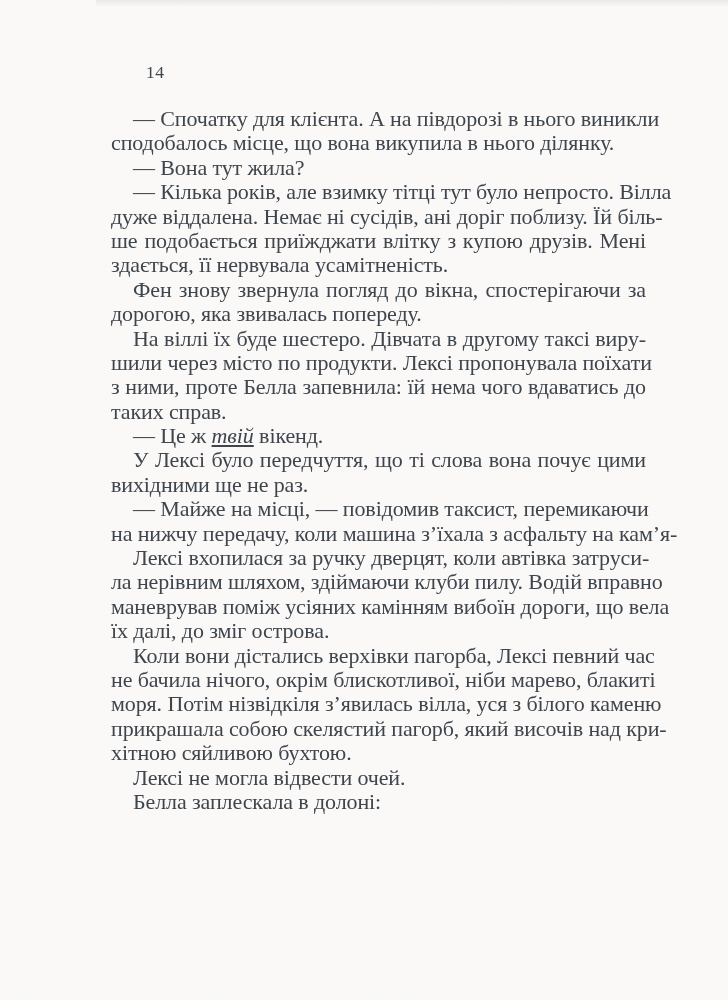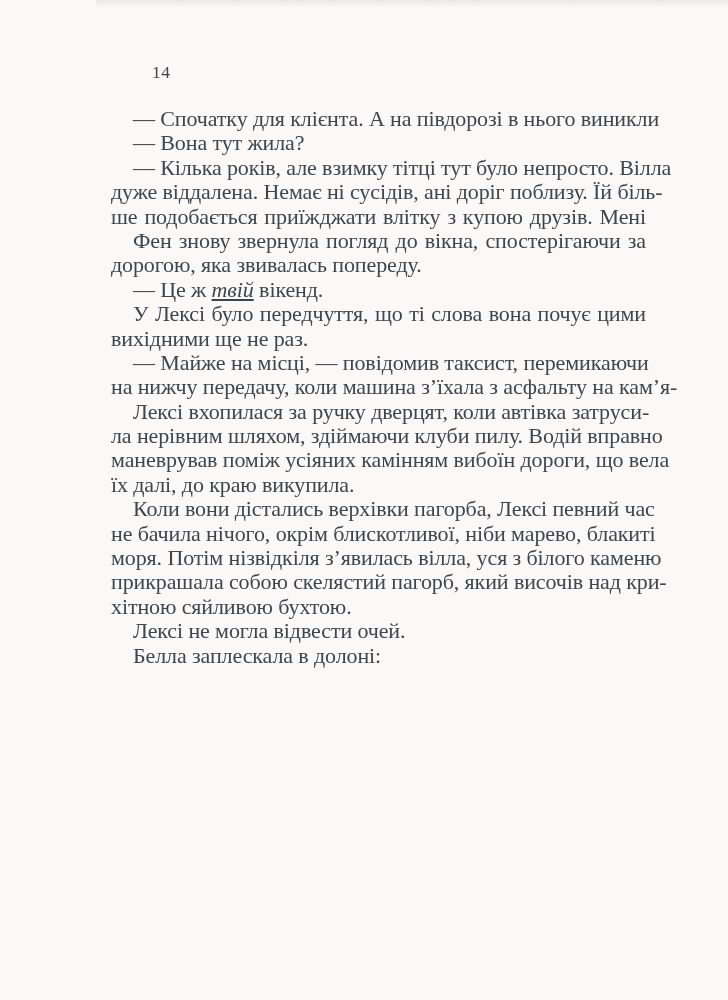--- a/index.html
+++ b/index.html
@@ -26,21 +26,21 @@
     opacity: 0.85;
   }
   .noise {
     position: absolute;
     top: 0;
     left: 0;
     pointer-events: none;
   }
   .page-number {
     position: absolute;
-    left: 152px;
+    left: 146px;
     top: 62px;
     font-size: 17.5px;
     line-height: 20px;
     letter-spacing: 0.5px;
   }
   .text-block {
     position: absolute;
     left: 111px;
     top: 107px;
     width: 535px;
@@ -73,57 +73,65 @@
     </filter>
     <rect width="728" height="1000" filter="url(#grain)"></rect>
   </svg>
 
   <div class="page-number">14</div>
 
   <main class="text-block">
 
     <div class="para">
       <div class="line first">— Спочатку для клієнта. А на півдорозі в нього виникли</div>
+      <div class="line plast">сподобалось місце, що вона викупила в нього ділянку.</div>
     </div>
 
     <div class="para">
       <div class="line first plast">— Вона тут жила?</div>
     </div>
 
     <div class="para">
       <div class="line first">— Кілька років, але взимку тітці тут було непросто. Вілла</div>
       <div class="line">дуже віддалена. Немає ні сусідів, ані доріг поблизу. Їй біль-</div>
       <div class="line">ше подобається приїжджати влітку з купою друзів. Мені</div>
+      <div class="line plast">здається, її нервувала усамітненість.</div>
     </div>
 
     <div class="para">
       <div class="line first">Фен знову звернула погляд до вікна, спостерігаючи за</div>
       <div class="line plast">дорогою, яка звивалась попереду.</div>
     </div>
 
+    <div class="para">
+      <div class="line first">На віллі їх буде шестеро. Дівчата в другому таксі виру-</div>
+      <div class="line">шили через місто по продукти. Лексі пропонувала поїхати</div>
+      <div class="line">з ними, проте Белла запевнила: їй нема чого вдаватись до</div>
+      <div class="line plast">таких справ.</div>
+    </div>
 
     <div class="para">
       <div class="line first plast"><span>— Це ж </span><span class="italic">твій</span><span> вікенд.</span></div>
     </div>
 
     <div class="para">
       <div class="line first">У Лексі було передчуття, що ті слова вона почує цими</div>
       <div class="line plast">вихідними ще не раз.</div>
     </div>
 
     <div class="para">
       <div class="line first">— Майже на місці, — повідомив таксист, перемикаючи</div>
       <div class="line">на нижчу передачу, коли машина з’їхала з асфальту на кам’я-</div>
     </div>
 
     <div class="para">
       <div class="line first">Лексі вхопилася за ручку дверцят, коли автівка затруси-</div>
       <div class="line">ла нерівним шляхом, здіймаючи клуби пилу. Водій вправно</div>
       <div class="line">маневрував поміж усіяних камінням вибоїн дороги, що вела</div>
-      <div class="line plast">їх далі, до краю викупила.</div>
+      <div class="line plast">їх далі, до зміг острова.</div>
     </div>
 
     <div class="para">
       <div class="line first">Коли вони дістались верхівки пагорба, Лексі певний час</div>
       <div class="line">не бачила нічого, окрім блискотливої, ніби марево, блакиті</div>
       <div class="line">моря. Потім нізвідкіля з’явилась вілла, уся з білого каменю</div>
       <div class="line">прикрашала собою скелястий пагорб, який височів над кри-</div>
       <div class="line plast">хітною сяйливою бухтою.</div>
     </div>
 

